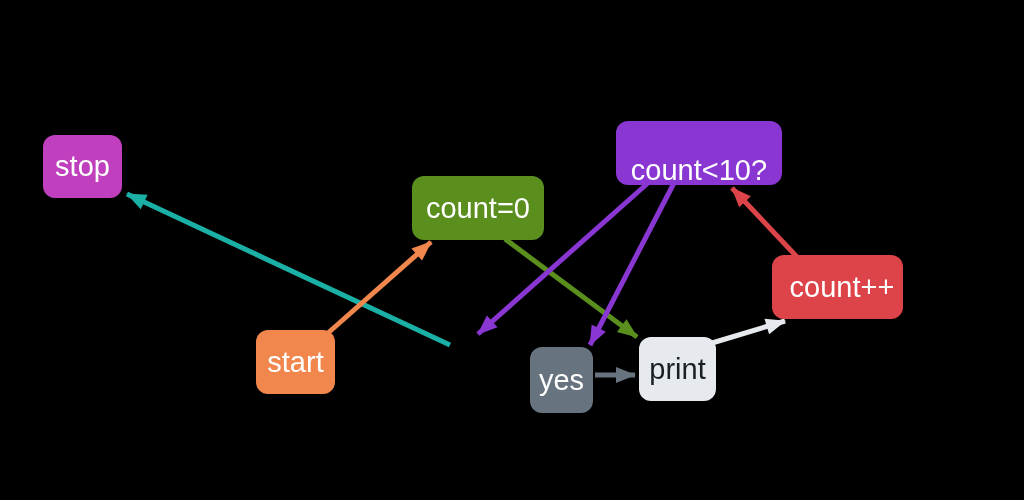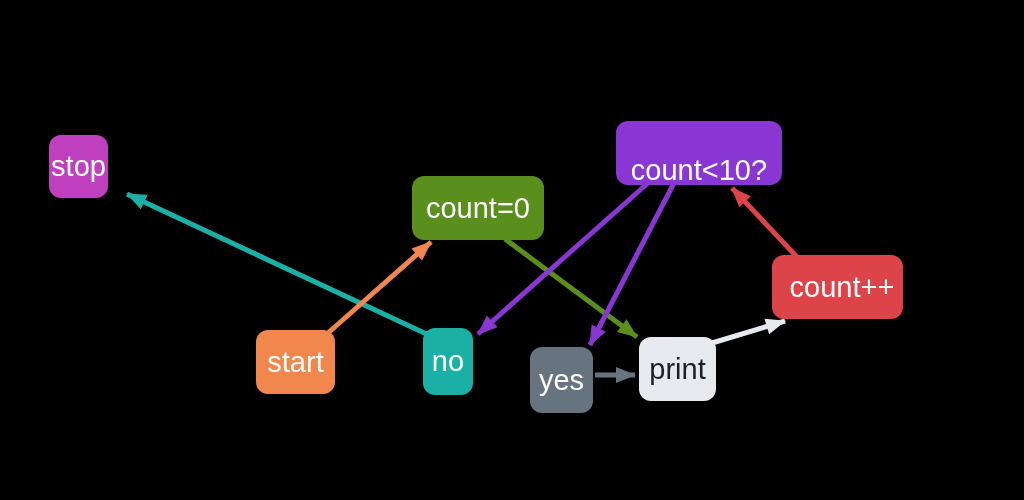--- a/index.html
+++ b/index.html
@@ -28,21 +28,21 @@
     display: flex;
     align-items: center;
     justify-content: center;
     font-size: 29px;
     line-height: 1;
     white-space: nowrap;
     box-sizing: border-box;
   }
   .node span { pointer-events: none; }
 
-  .node-stop        { left: 49px;  top: 135px; width: 59px;  height: 63px; }
+  .node-stop        { left: 43px;  top: 135px; width: 79px;  height: 63px; }
   .node-count-init  { left: 400px; top: 176px; width: 132px; height: 64px; }
   .node-count-check { left: 616px; top: 121px; width: 166px; height: 64px; align-items: flex-end; }
   .node-count-inc   { left: 772px; top: 255px; width: 131px; height: 64px; }
   .node-start       { left: 256px; top: 330px; width: 79px;  height: 64px; }
   .node-no          { left: 423px; top: 328px; width: 50px;  height: 67px; }
   .node-yes         { left: 530px; top: 347px; width: 63px;  height: 66px; }
   .node-print       { left: 639px; top: 337px; width: 77px;  height: 64px; }
 </style>
 </head>
 <body>
@@ -100,23 +100,20 @@
   </div>
 
   <div class="node node-count-inc" style="background-color: rgb(221, 68, 73); color: rgb(255, 255, 255); padding-left: 9px;">
     <span>count++</span>
   </div>
 
   <div class="node node-start" style="background-color: rgb(242, 135, 78); color: rgb(255, 255, 255);">
     <span>start</span>
   </div>
 
-  <div class="node node-no" style="background-color: rgb(27, 176, 165); color: rgb(255, 255, 255);">
-    <span>no</span>
-  </div>
 
   <div class="node node-yes" style="background-color: rgb(103, 115, 126); color: rgb(255, 255, 255);">
     <span>yes</span>
   </div>
 
   <div class="node node-print" style="background-color: rgb(230, 234, 239); color: rgb(26, 31, 36);">
     <span>print</span>
   </div>
 
 </div>

